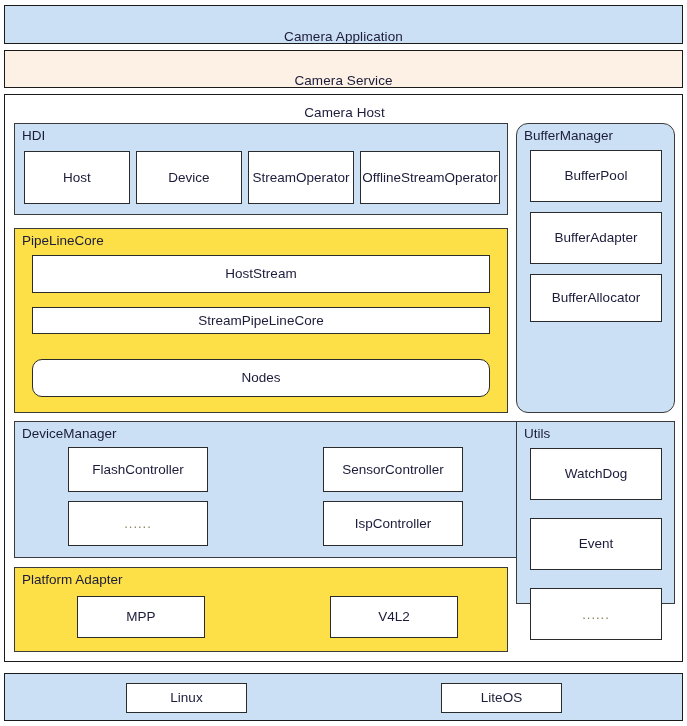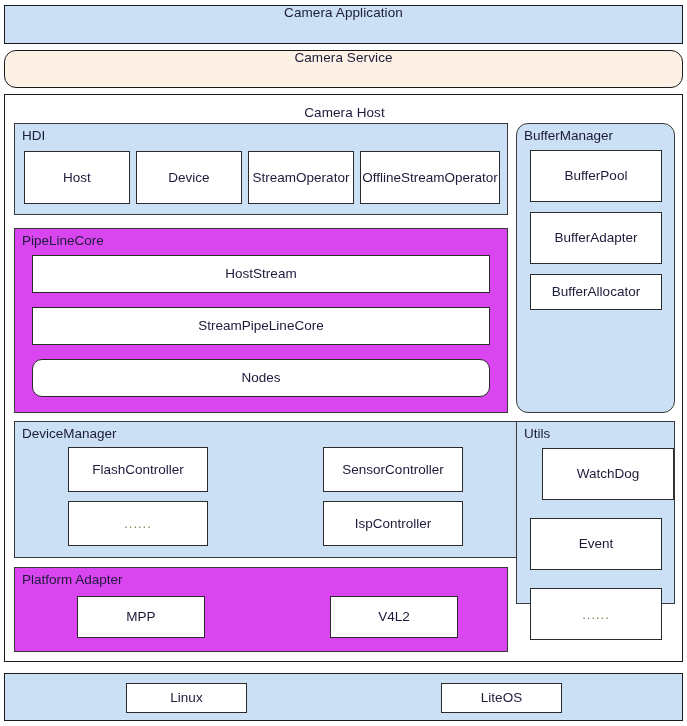--- a/index.html
+++ b/index.html
@@ -22,42 +22,42 @@
     box-sizing: border-box;
   }
 
   
   .abs { position: absolute; box-sizing: border-box; }
 
   
   .band {
     border: 1px solid #1a1a1a;
     display: flex;
-    align-items: flex-start;
+    align-items: flex-end;
     justify-content: center;
   }
   .band.blue  { background: #cce0f5; }
-  .band.cream { background: #fdf0e5; border-radius: 12px; }
+  .band.cream { background: #fdf0e5; }
   .band.white { background: #ffffff; }
 
   .band-label {
     font-size: 13.5px;
     line-height: 1;
     letter-spacing: 0.1px;
     color: #1b1b3a;
     white-space: nowrap;
   }
 
   
   .group {
     border: 1px solid #3a3a3a;
     box-sizing: border-box;
   }
   .group.blue  { background: #cce0f5; }
-  .group.cream { background: #d946ef; text-decoration: underline; }
+  .group.cream { background: #fde047; text-decoration: underline; }
 
   .group-title {
     position: absolute;
     left: 7px;
     top: 5px;
     font-size: 13.5px;
     line-height: 1;
     color: #1b1b3a;
     white-space: nowrap;
   }
@@ -121,21 +121,21 @@
       <span class="group-title">HDI</span>
       <div class="node" style="left:121px;top:27px; width:106px; height:53px;">Device</div>
       <div class="node" style="left:9px;  top:27px; width:106px; height:53px;">Host</div>
       <div class="node" style="left:233px;top:27px; width:106px; height:53px;">StreamOperator</div>
       <div class="node" style="left:345px;top:27px; width:140px; height:53px;">OfflineStreamOperator</div>
     </div>
 
     <div class="abs group cream" id="pipelinecore-group">
       <span class="group-title">PipeLineCore</span>
       <div class="node" style="left:17px; top:26px;  width:458px; height:38px;">HostStream</div>
-      <div class="node" style="left:17px; top:78px;  width:458px; height:38px;">StreamPipeLineCore</div>
+      <div class="node" style="left:17px; top:78px;  width:458px; height:27px;">StreamPipeLineCore</div>
       <div class="node" style="left:17px; top:130px; width:458px; height:38px;border-radius:10px;">Nodes</div>
     </div>
 
     <div class="abs group blue" id="devicemanager-group">
       <span class="group-title">DeviceManager</span>
       <div class="node" style="left:53px;  top:25px; width:140px; height:45px;">FlashController</div>
       <div class="node" style="left:308px; top:25px; width:140px; height:45px;">SensorController</div>
       <div class="node ellipsis" style="left:53px;  top:79px; width:140px; height:45px;">......</div>
       <div class="node" style="left:308px; top:79px; width:140px; height:45px;">IspController</div>
     </div>
@@ -143,26 +143,26 @@
     <div class="abs group cream" id="platformadapter-group">
       <span class="group-title">Platform Adapter</span>
       <div class="node" style="left:62px;  top:28px; width:128px; height:42px;">MPP</div>
       <div class="node" style="left:315px; top:28px; width:128px; height:42px;">V4L2</div>
     </div>
 
     <div class="abs group blue" id="buffermanager-group">
       <span class="group-title">BufferManager</span>
       <div class="node" style="left:13px; top:26px;  width:132px; height:52px;">BufferPool</div>
       <div class="node" style="left:13px; top:88px;  width:132px; height:52px;">BufferAdapter</div>
-      <div class="node" style="left:13px; top:150px; width:132px; height:36px;">BufferAllocator</div>
+      <div class="node" style="left:13px; top:150px; width:132px; height:48px;">BufferAllocator</div>
     </div>
 
     <div class="abs group blue" id="utils-group">
       <span class="group-title">Utils</span>
-      <div class="node" style="left:13px; top:26px;  width:132px; height:52px;margin-left:12px;">WatchDog</div>
+      <div class="node" style="left:13px; top:26px;  width:132px; height:52px;">WatchDog</div>
       <div class="node" style="left:13px; top:96px;  width:132px; height:52px;">Event</div>
       <div class="node ellipsis" style="left:13px; top:166px; width:132px; height:52px;">......</div>
     </div>
 
   </div>
 
   <div class="abs band blue" id="os-band">
     <div class="node" style="left:121px; top:9px; width:121px; height:30px;">Linux</div>
     <div class="node" style="left:436px; top:9px; width:121px; height:30px;">LiteOS</div>
   </div>

